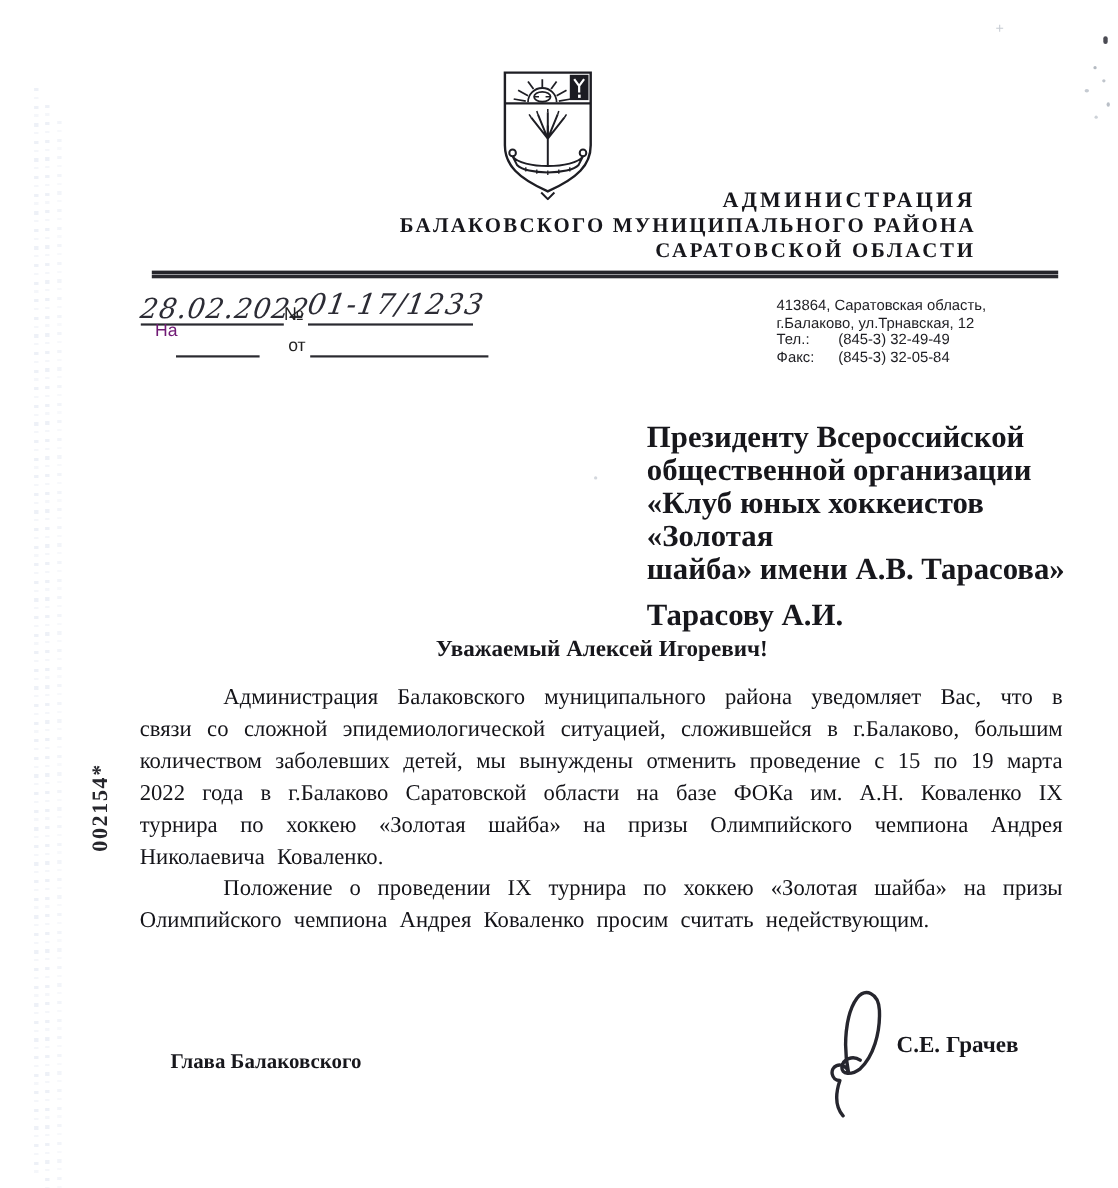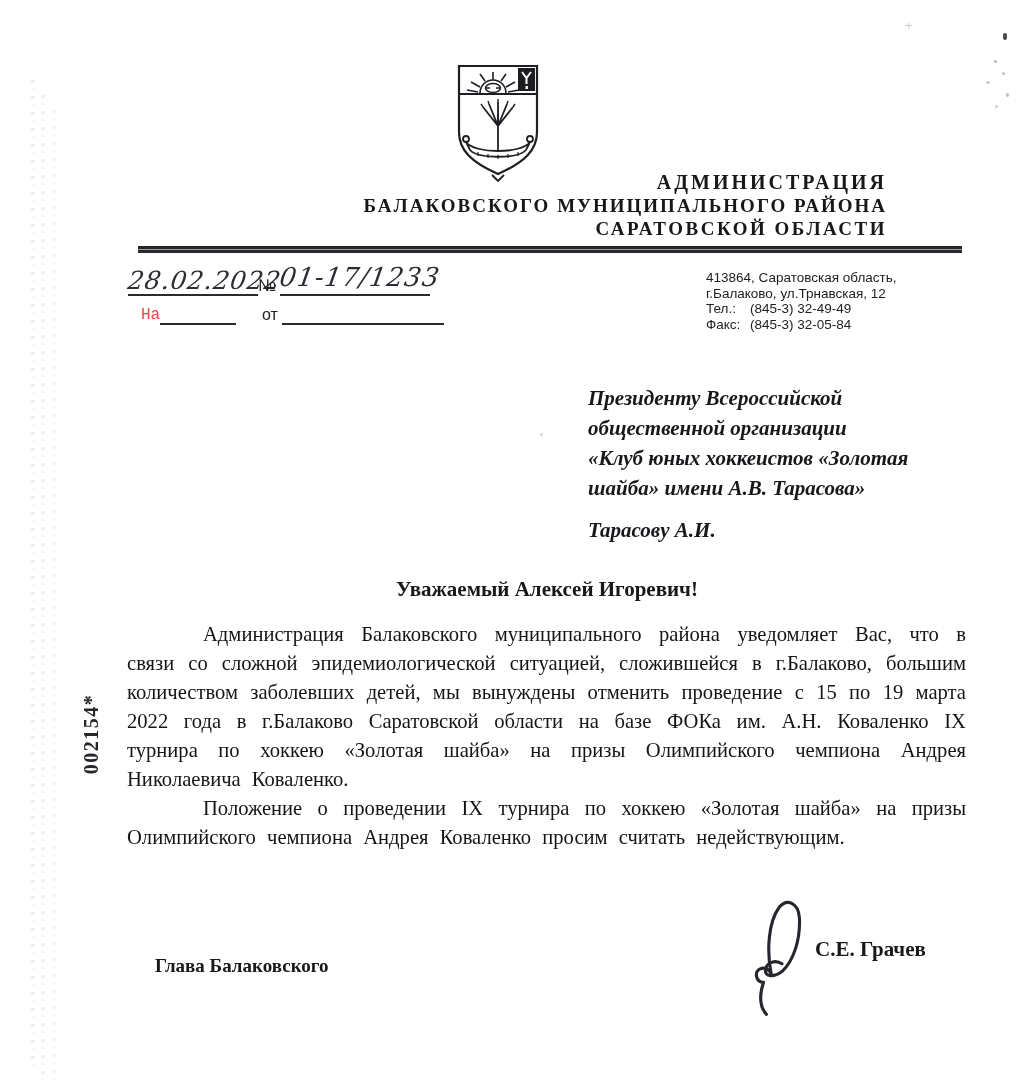--- a/index.html
+++ b/index.html
@@ -21,31 +21,31 @@
   .org3{top:218px;font-size:19px;letter-spacing:2.5px;}
   .rule{position:absolute;left:138px;top:246px;width:824px;height:7px;
     background:linear-gradient(#26262b 0 38%,#9a9a9e 38% 58%,#2a2a2f 58% 100%);}
   
   .hand{font-family:"DejaVu Serif",serif;font-style:italic;color:#2c2c35;
     transform:skewX(-9deg);display:inline-block;white-space:nowrap;letter-spacing:1px;}
   .uline{position:absolute;border-bottom:2px solid #2a2a30;}
   .date-line{left:128px;top:266px;width:130px;height:28px;font-size:25px;}
   .no-sign{position:absolute;left:258px;top:276px;font-family:"Liberation Sans",sans-serif;font-size:17px;color:#222;}
   .num-line{left:280px;top:262px;width:150px;height:32px;font-size:26px;}
-  .na-label{position:absolute;left:141px;top:306px;font-family:Liberation Mono, monospace;font-size:16px;color:#ef4444;}
+  .na-label{position:absolute;left:141px;top:292px;font-family:Liberation Sans, sans-serif;font-size:16px;color:#701a75;}
   .na-line{left:160px;top:300px;width:76px;height:23px;}
   .ot-label{position:absolute;left:262px;top:306px;font-family:"Liberation Sans",sans-serif;font-size:16px;color:#222;}
   .ot-line{left:282px;top:300px;width:162px;height:23px;}
   
   .contact{position:absolute;left:706px;top:270px;font-family:"Liberation Sans",sans-serif;
     font-size:13.5px;line-height:15.5px;color:#1d1d22;}
-  .contact .row{display:flex;}
+  .contact .row{display:flex;gap:12px;}
   .contact .lab{width:44px;}
   
-  .recipient{position:absolute;left:588px;top:383px;font-weight:bold;font-size:21px;line-height:30px;font-style:italic;}
+  .recipient{position:absolute;left:588px;top:383px;font-weight:bold;font-size:28px;line-height:30px;}
   .recipient .name{margin-top:12px;}
   
   .salutation{position:absolute;left:128px;top:577px;width:838px;text-align:center;
     font-weight:bold;font-size:21px;}
   .body-text{position:absolute;left:127px;top:620px;width:839px;
     font-size:20.6px;line-height:29px;text-align:justify;word-spacing:6px;color:#141419;}
   .body-text p{margin:0;text-indent:76px;}
   
   .sig-title{position:absolute;left:155px;top:951px;font-weight:bold;font-size:19px;line-height:29px;}
   .sig-name{position:absolute;left:815px;top:937px;font-weight:bold;font-size:21px;}

